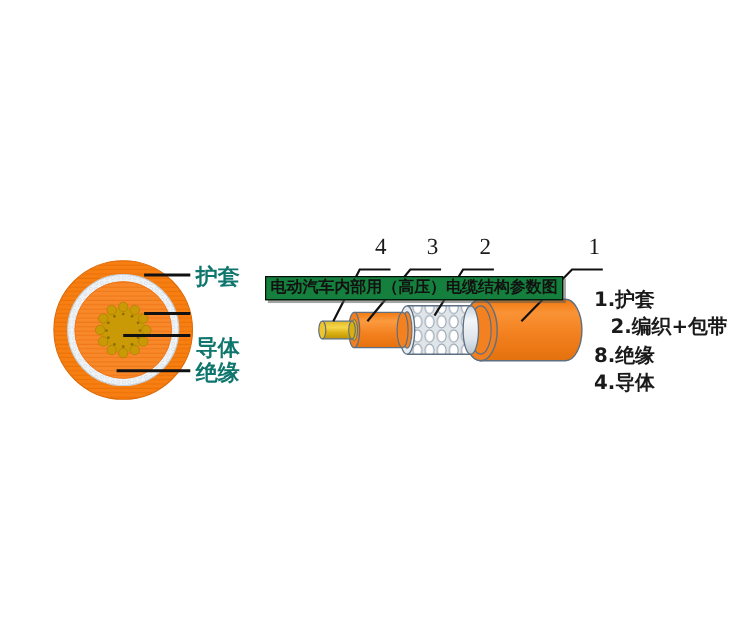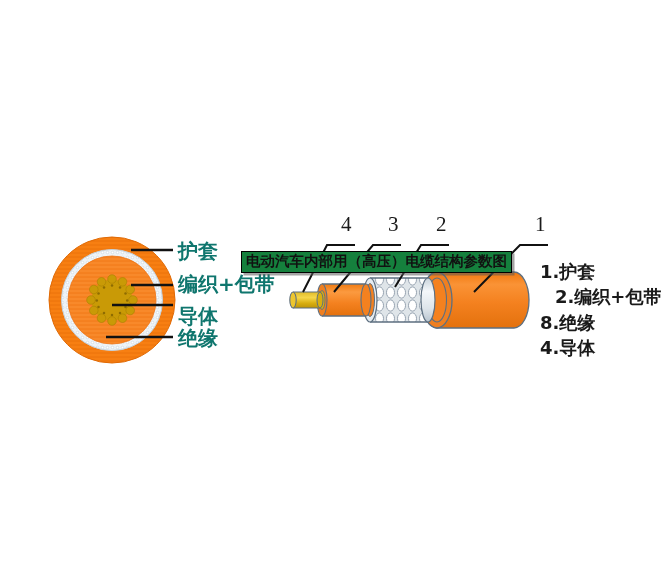--- a/index.html
+++ b/index.html
@@ -200,21 +200,20 @@
       <path d="M 395 287 L 421 245 L 449 245"></path>
       <path d="M 474 292 L 520 245 L 548 245"></path>
     </g>
   </svg>
 
   <div id="title-box">
     <span>电动汽车内部用（高压）电缆结构参数图</span>
   </div>
 
   <div class="cn-label" style="left:178px; top:238px;">护套</div>
-  <div class="cn-label" style="left:178px; top:271px;">编织+包带</div>
   <div class="cn-label" style="left:178px; top:303px;">导体</div>
   <div class="cn-label" style="left:178px; top:325px;font-family:Liberation Serif, serif;">绝缘</div>
 
   <div class="num-label" style="left:341px; top:212px;">4</div>
   <div class="num-label" style="left:388px; top:212px;">3</div>
   <div class="num-label" style="left:436px; top:212px;">2</div>
   <div class="num-label" style="left:535px; top:212px;">1</div>
 
   <div class="legend-item" style="left:540px; top:260px;">1.护套</div>
   <div class="legend-item" style="left:540px; top:285px;margin-left:15px;">2.编织+包带</div>

